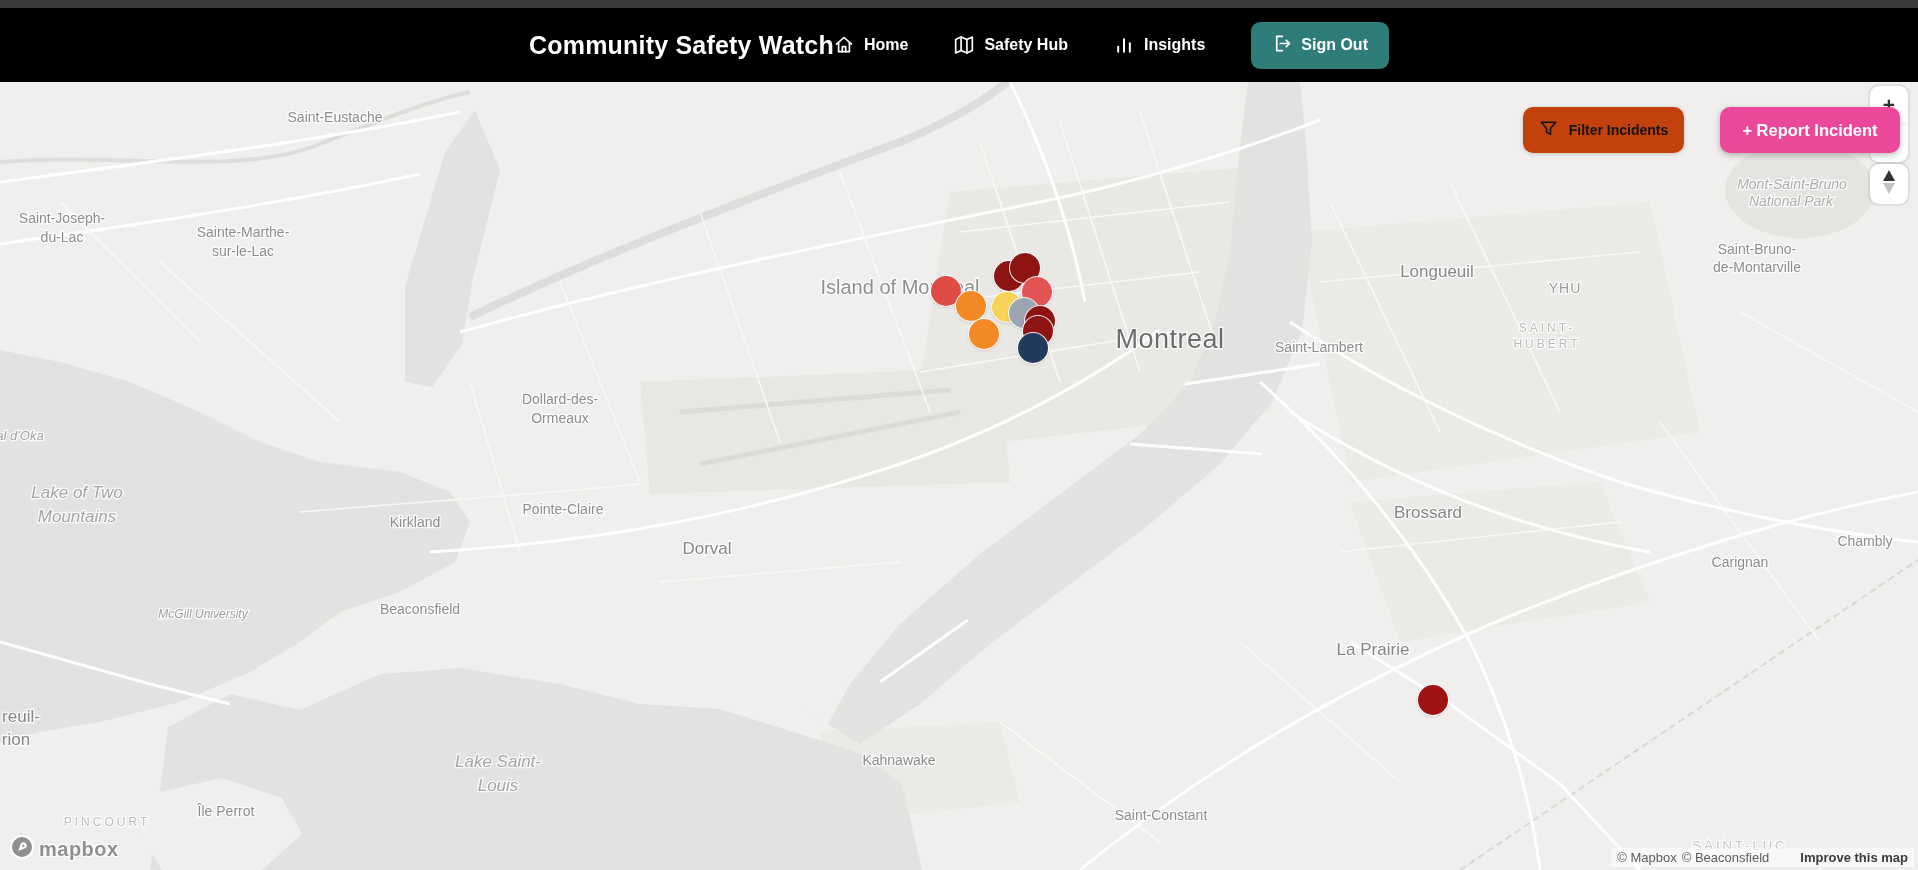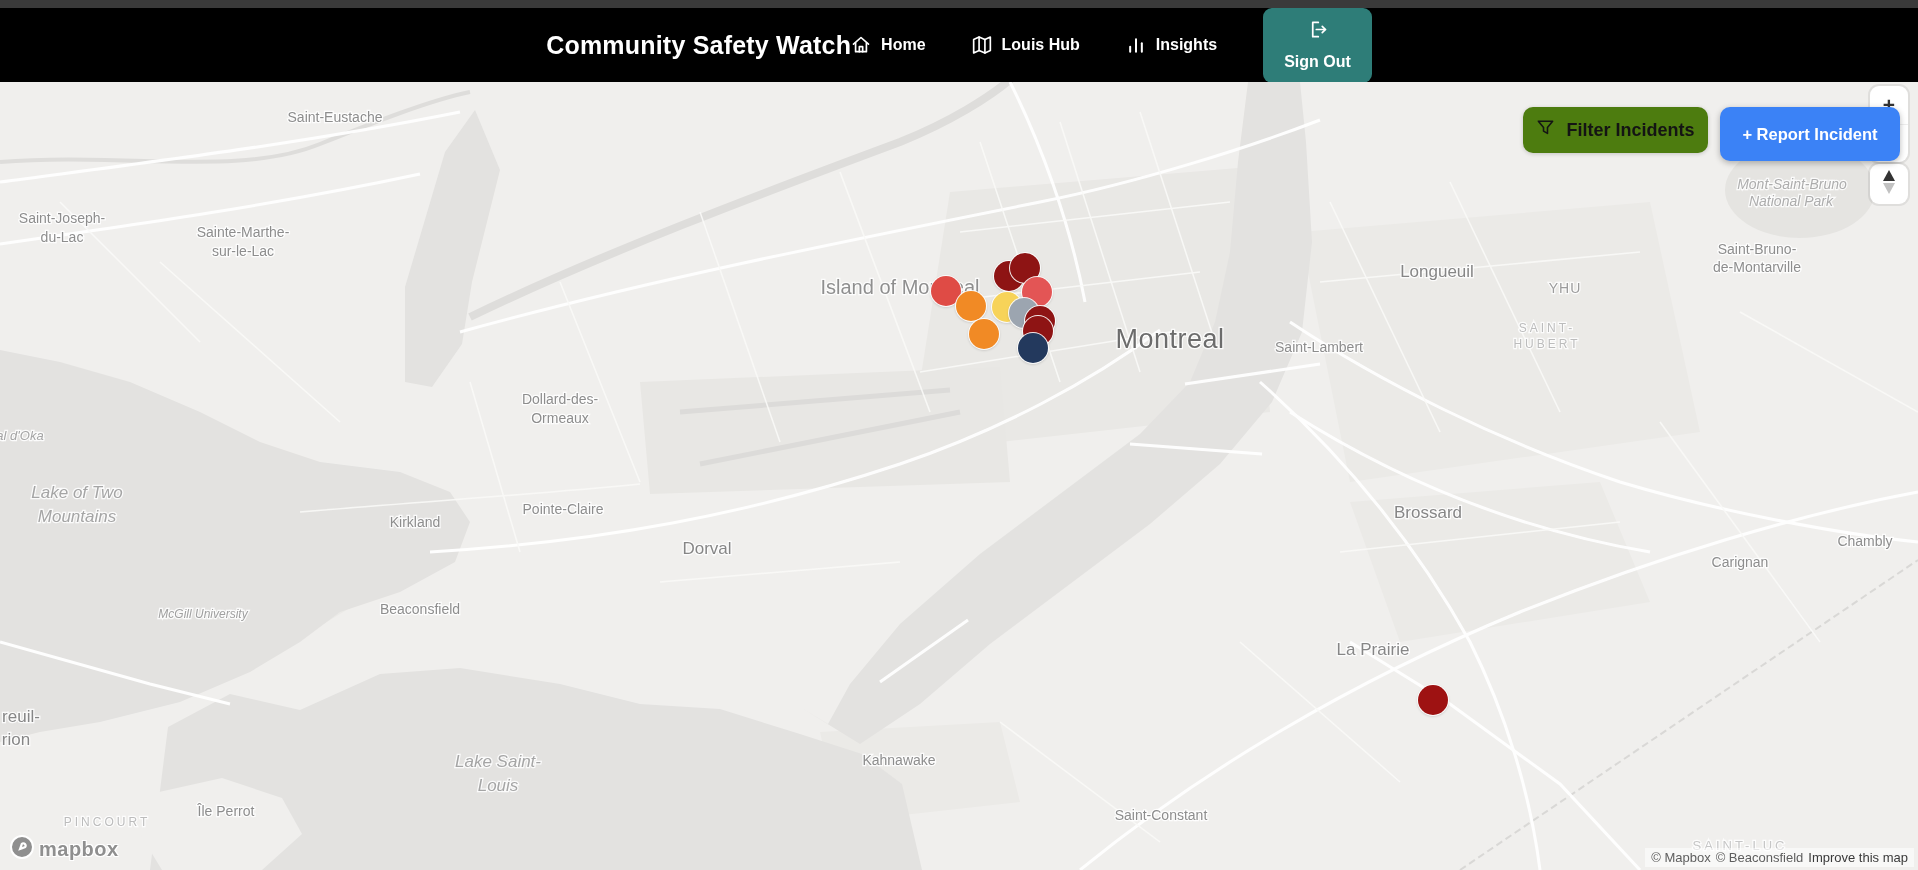--- a/index.html
+++ b/index.html
@@ -9,21 +9,21 @@
   
   .header{height:74px;background:#000000;display:flex;align-items:center;
     justify-content:center;padding:0 26px;box-sizing:border-box;}
   .app-title{color:#ffffff;font-size:25px;font-weight:bold;letter-spacing:.2px;}
   .nav{display:flex;align-items:center;gap:46px;}
   .nav-item{display:flex;align-items:center;gap:10px;color:#ffffff;font-size:16px;
     font-weight:700;cursor:pointer;}
   .nav-item svg{display:block;}
   .signout-btn{display:flex;align-items:center;gap:10px;background:#2e7d78;color:#fff;
     border:none;border-radius:9px;padding:12px 21px;font-size:16px;font-weight:600;
-    font-family:inherit;cursor:pointer;flex-direction:column;}
+    font-family:inherit;cursor:pointer;}
   
   .map{position:relative;width:1918px;height:788px;background:#f0efed;overflow:hidden;}
   .map svg.base{position:absolute;left:0;top:0;}
   text{font-family:"Liberation Sans",sans-serif;text-anchor:middle;
     paint-order:stroke;stroke:rgba(255,255,255,.85);stroke-width:2.5px;}
   .lbl-town{font-size:14px;fill:#8d8d8d;}
   .lbl-town-lg{font-size:17px;fill:#868686;}
   .lbl-city{font-size:27px;fill:#6c6c6c;letter-spacing:.5px;}
   .lbl-island{font-size:20px;fill:#8f8f8f;}
   .lbl-water{font-size:17px;font-style:italic;fill:#a5a5a5;}
@@ -31,47 +31,47 @@
   .lbl-park{font-size:14px;font-style:italic;fill:#adadad;}
   .lbl-area{font-size:12px;fill:#bcbcbc;letter-spacing:3px;}
   .lbl-area-faint{font-size:13px;fill:#c6c6c6;letter-spacing:3px;}
   .lbl-airport{font-size:14px;fill:#9c9c9c;letter-spacing:1px;}
   .lbl-small{font-size:12px;font-style:italic;fill:#a0a0a0;}
   
   .marker{position:absolute;width:30px;height:30px;border-radius:50%;
     transform:translate(-50%,-50%);cursor:pointer;z-index:3;
     box-shadow:0 0 0 1px rgba(255,255,255,.9),0 1px 3px rgba(0,0,0,.25);}
   
-  .btn-filter{position:absolute;left:1523px;top:25px;width:185px;height:46px;
-    background:#4d7c0f;border:none;border-radius:10px;display:flex;align-items:center;
-    justify-content:center;gap:11px;font-size:18px;font-weight:600;color:#141414;
+  .btn-filter{position:absolute;left:1523px;top:25px;width:161px;height:46px;
+    background:#c2410c;border:none;border-radius:10px;display:flex;align-items:center;
+    justify-content:center;gap:11px;font-size:14px;font-weight:600;color:#141414;
     font-family:inherit;cursor:pointer;box-shadow:0 1px 4px rgba(0,0,0,.18);z-index:6;}
-  .btn-report{position:absolute;left:1720px;top:25px;width:180px;height:54px;
-    background:#3b82f6;border:none;border-radius:10px;color:#ffffff;font-size:16.5px;
+  .btn-report{position:absolute;left:1720px;top:25px;width:180px;height:46px;
+    background:#ec4899;border:none;border-radius:10px;color:#ffffff;font-size:16.5px;
     font-weight:bold;font-family:inherit;cursor:pointer;display:flex;align-items:center;
     justify-content:center;box-shadow:0 2px 6px rgba(0,0,0,.28);z-index:6;}
   
   .zoomctl{position:absolute;left:1870px;top:4px;width:38px;height:76px;background:#fff;
     border-radius:9px;box-shadow:0 0 0 2px rgba(0,0,0,.07);z-index:4;display:flex;
     flex-direction:column;}
   .zoomctl .zbtn{flex:1;display:flex;align-items:center;justify-content:center;
     font-size:21px;font-weight:bold;color:#333;cursor:pointer;}
   .zoomctl .zbtn:first-child{border-bottom:1px solid #eee;}
   .compassctl{position:absolute;left:1870px;top:82px;width:38px;height:40px;background:#fff;
     border-radius:9px;box-shadow:0 0 0 2px rgba(0,0,0,.07);z-index:4;display:flex;
     align-items:center;justify-content:center;cursor:pointer;}
   
   .mapbox-logo{position:absolute;left:10px;bottom:7px;display:flex;align-items:center;
     gap:5px;z-index:5;cursor:pointer;}
   .mapbox-logo .word{font-size:20px;font-weight:bold;color:#8f8f8f;letter-spacing:.5px;
     text-shadow:-1px -1px 0 #fff,1px -1px 0 #fff,-1px 1px 0 #fff,1px 1px 0 #fff;}
   .attrib{position:absolute;right:4px;bottom:3px;z-index:5;background:rgba(255,255,255,.55);
     padding:2px 6px;font-size:13px;color:#5e5e5e;display:flex;gap:5px;align-items:center;}
   .attrib a{color:#5e5e5e;text-decoration:none;cursor:pointer;text-align:right;}
-  .attrib .improve{font-weight:normal;color:#3a3a3a;}
+  .attrib .improve{font-weight:bold;color:#3a3a3a;margin-left:26px;}
 </style>
 </head>
 <body>
 
 <div class="topstrip"></div>
 
 <div class="header">
   <div class="app-title">Community Safety Watch</div>
   <div class="nav">
     <div class="nav-item">
@@ -85,21 +85,21 @@
       <span>Home</span>
     </div>
     <div class="nav-item">
       <span>
         <svg width="20" height="20" viewBox="0 0 24 24" fill="none" stroke="#fff" stroke-width="2" stroke-linecap="round" stroke-linejoin="round">
             <path d="M2 5.5 L8.5 2.5 L15.5 5.5 L22 2.5 V18.5 L15.5 21.5 L8.5 18.5 L2 21.5 Z"></path>
             <path d="M8.5 2.5 V18.5"></path>
             <path d="M15.5 5.5 V21.5"></path>
           </svg>
       </span>
-      <span>Louis Hub</span>
+      <span>Safety Hub</span>
     </div>
     <div class="nav-item">
       <span>
         <svg width="20" height="20" viewBox="0 0 24 24" fill="none" stroke="#fff" stroke-width="2.4" stroke-linecap="round">
             <path d="M5 20 V14"></path>
             <path d="M12 20 V5"></path>
             <path d="M19 20 V10"></path>
           </svg>
       </span>
       <span>Insights</span>

